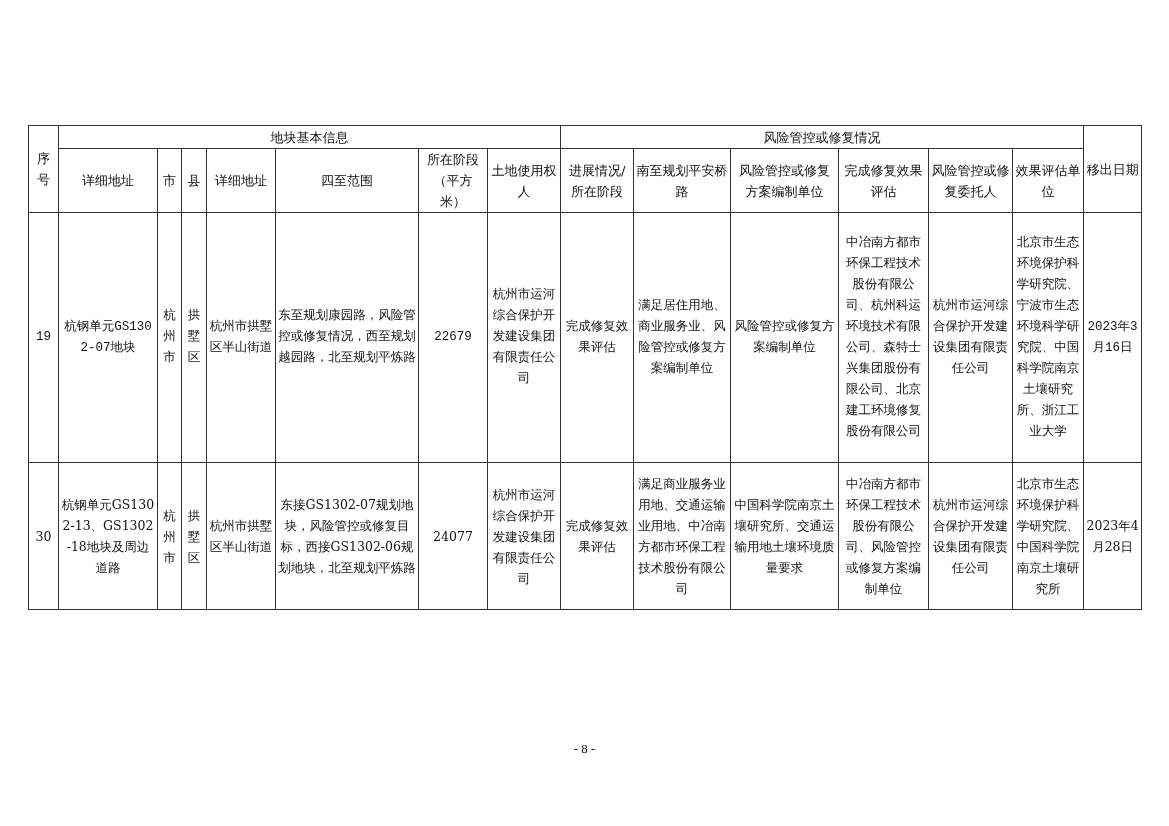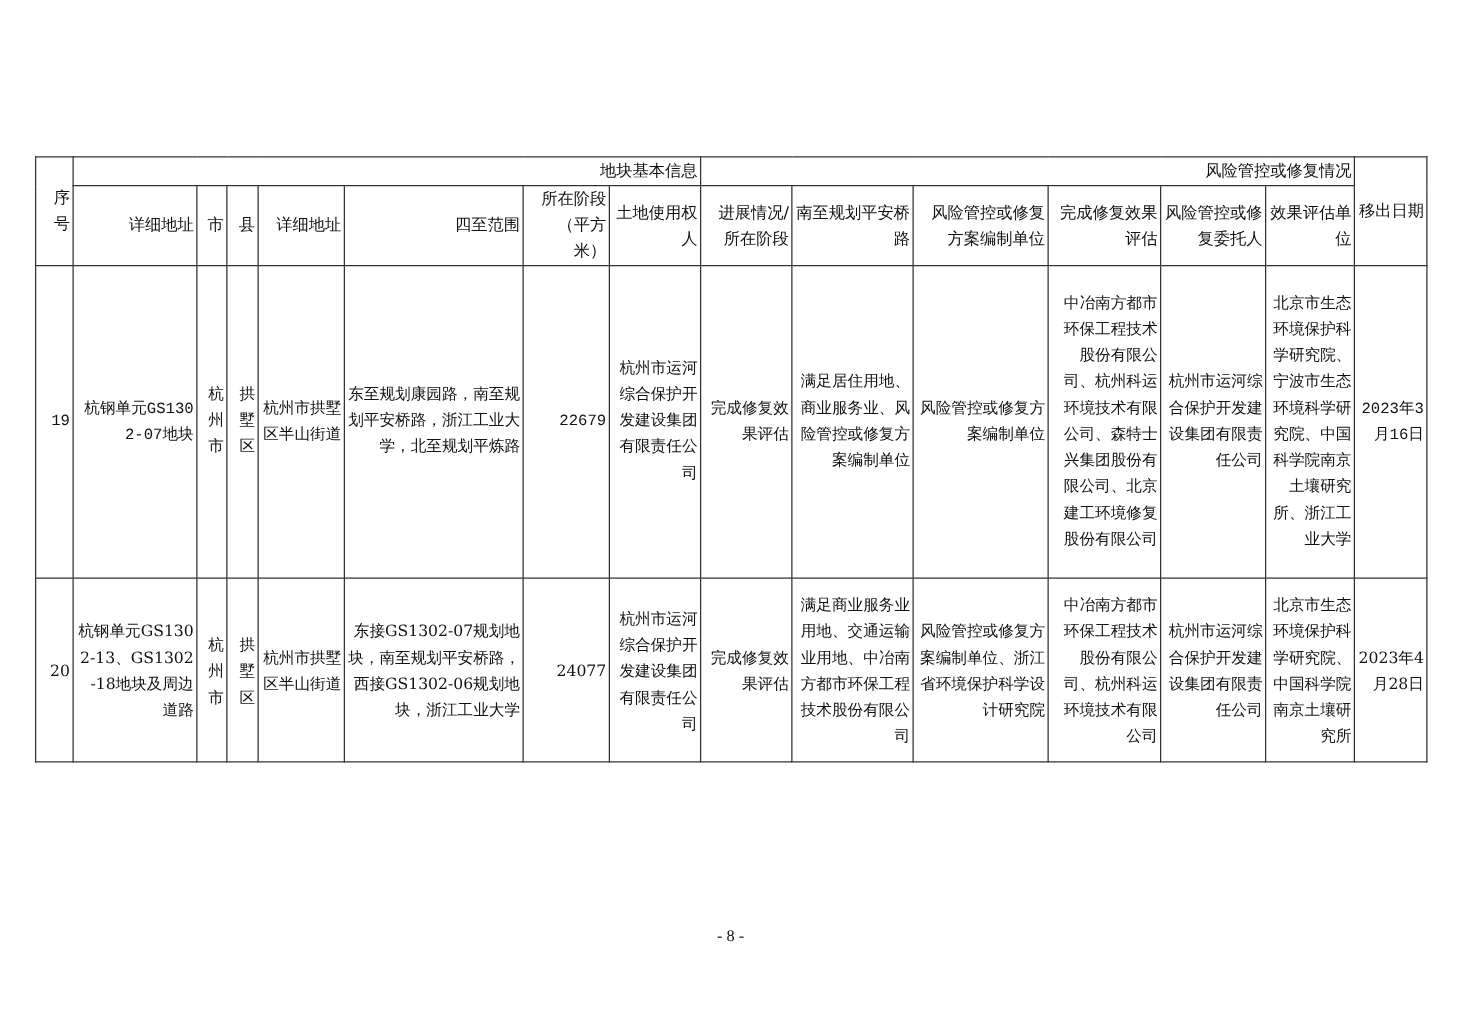--- a/index.html
+++ b/index.html
@@ -1,20 +1,20 @@
 <!DOCTYPE html>
 <html><head>
 <meta charset="utf-8">
 <style>
   html, body { margin:0; padding:0; background:#ffffff; }
   body { width:1169px; height:826px; position:relative; overflow:hidden;
          font-family:"DejaVu Serif","Liberation Serif",serif; color:#111; }
   table.reg { position:absolute; left:28px; top:125px; border-collapse:collapse;
               table-layout:fixed; width:1113px; }
-  table.reg td, table.reg th { border:1px solid #333; padding:0 2px; text-align:right;
+  table.reg td, table.reg th { border:1px solid #333; padding:0 2px; text-align:center;
               vertical-align:middle; font-size:12.5px; line-height:21px; font-weight:normal;
               overflow:hidden; word-break:break-all;margin-left:24px; }
   table.reg th { font-family:"DejaVu Sans","Liberation Sans",sans-serif; font-size:13px; line-height:21px; }
   tr.h1 th { height:22px; }
   tr.h2 th { height:44px; }
   tr.r19 td { height:249px;font-family:Liberation Mono, monospace; }
   tr.r20 td { height:146px; }
   td.narrow { padding:0; }
   .pageno { position:absolute; left:0; width:1169px; top:741px; text-align:center;
             font-size:13px; font-family:"Liberation Serif",serif; }
@@ -61,44 +61,44 @@
     <th class="narrow">完成修复效果评估</th>
     <th class="narrow">风险管控或修复委托人</th>
     <th class="narrow">效果评估单位</th>
   </tr>
   <tr class="r19">
     <td>19</td>
     <td>杭钢单元GS1302-07地块</td>
     <td class="narrow">杭州市</td>
     <td class="narrow">拱墅区</td>
     <td>杭州市拱墅区半山街道</td>
-    <td>东至规划康园路，南至规划平安桥路，浙江工业大学，北至规划平炼路</td>
+    <td>东至规划康园路，风险管控或修复情况，西至规划越园路，北至规划平炼路</td>
     <td>22679</td>
     <td>杭州市运河综合保护开发建设集团有限责任公司</td>
     <td>完成修复效果评估</td>
     <td>满足居住用地、商业服务业、风险管控或修复方案编制单位</td>
     <td>风险管控或修复方案编制单位</td>
     <td>中冶南方都市环保工程技术股份有限公司、杭州科运环境技术有限公司、森特士兴集团股份有限公司、北京建工环境修复股份有限公司</td>
     <td>杭州市运河综合保护开发建设集团有限责任公司</td>
     <td>北京市生态环境保护科学研究院、宁波市生态环境科学研究院、中国科学院南京土壤研究所、浙江工业大学</td>
     <td>2023年3月16日</td>
   </tr>
   <tr class="r20">
-    <td>20</td>
+    <td>30</td>
     <td>杭钢单元GS1302-13、GS1302-18地块及周边道路</td>
     <td class="narrow">杭州市</td>
     <td class="narrow">拱墅区</td>
     <td>杭州市拱墅区半山街道</td>
-    <td>东接GS1302-07规划地块，南至规划平安桥路，西接GS1302-06规划地块，浙江工业大学</td>
+    <td>东接GS1302-07规划地块，风险管控或修复目标，西接GS1302-06规划地块，北至规划平炼路</td>
     <td>24077</td>
     <td>杭州市运河综合保护开发建设集团有限责任公司</td>
     <td>完成修复效果评估</td>
     <td>满足商业服务业用地、交通运输业用地、中冶南方都市环保工程技术股份有限公司</td>
-    <td>风险管控或修复方案编制单位、浙江省环境保护科学设计研究院</td>
-    <td>中冶南方都市环保工程技术股份有限公司、杭州科运环境技术有限公司</td>
+    <td>中国科学院南京土壤研究所、交通运输用地土壤环境质量要求</td>
+    <td>中冶南方都市环保工程技术股份有限公司、风险管控或修复方案编制单位</td>
     <td>杭州市运河综合保护开发建设集团有限责任公司</td>
     <td>北京市生态环境保护科学研究院、中国科学院南京土壤研究所</td>
     <td>2023年4月28日</td>
   </tr>
 </tbody>
   </table>
 
 <div class="pageno">- 8 -</div>
 
 </body></html>

